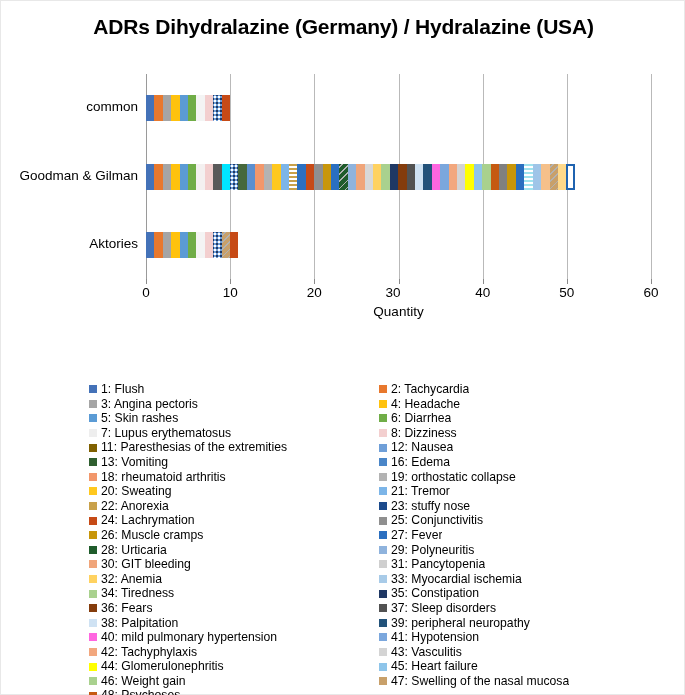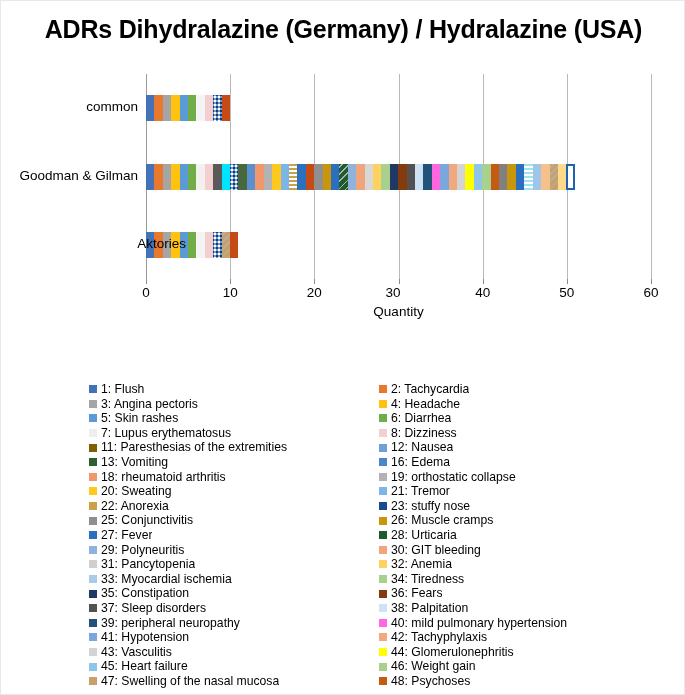--- a/index.html
+++ b/index.html
@@ -24,21 +24,21 @@
     border: 1px solid #e8e8e8;
   }
 
   
   #chart-title {
     position: absolute;
     top: 14px;
     left: 0;
     width: 685px;
     text-align: center;
-    font-size: 25px;
+    font-size: 21px;
     font-weight: bold;
     letter-spacing: -0.2px;
     color: #000;
   }
 
   
   #plot-area {
     position: absolute;
     left: 145px;
     top: 73px;
@@ -240,21 +240,21 @@
         <div class="seg" style="width: 8.41667px; background: rgb(243, 207, 207);"></div>
         <div class="seg" style="width: 8.41667px; background: radial-gradient(rgb(255, 255, 255) 40%, transparent 41%) 0px 0px / 4px 4px, radial-gradient(rgb(31, 56, 100) 40%, transparent 41%) 2px 2px / 4px 4px rgb(111, 159, 216);"></div>
         <div class="seg" style="width: 8.41667px; background: repeating-linear-gradient(135deg, rgb(200, 160, 106) 0px, rgb(200, 160, 106) 2px, rgba(0, 0, 0, 0.3) 2px, rgba(0, 0, 0, 0.3) 3px, rgb(200, 160, 106) 3px, rgb(200, 160, 106) 5px);"></div>
         <div class="seg" style="width: 8.41667px; background: rgb(198, 74, 22);"></div>
       </div>
     </div>
 
   <div id="cat-labels-layer">
       <div class="cat-label-wrap" style="top: 98.1667px;">common</div>
       <div class="cat-label-wrap" style="top: 166.5px;">Goodman &amp; Gilman</div>
-      <div class="cat-label-wrap" style="top: 234.833px; margin-left: 48px;">Aktories</div>
+      <div class="cat-label-wrap" style="top: 234.833px;">Aktories</div>
     </div>
   <div id="xticks-layer">
       <div class="xtick-mark" style="left: 145px;"></div>
       <div class="xtick-label" style="left: 125px;">0</div>
       <div class="xtick-mark" style="left: 229.167px;"></div>
       <div class="xtick-label" style="left: 209.167px;">10</div>
       <div class="xtick-mark" style="left: 313.333px;"></div>
       <div class="xtick-label" style="left: 293.333px;">20</div>
       <div class="xtick-mark" style="left: 397.5px;"></div>
       <div class="xtick-label" style="left: 372px;">30</div>
@@ -335,20 +335,24 @@
       </div>
       <div class="legend-item">
         <span class="legend-swatch" style="background: rgb(201, 161, 74);"></span>
         <span class="legend-text">22: Anorexia</span>
       </div>
       <div class="legend-item">
         <span class="legend-swatch" style="background: rgb(27, 74, 140);"></span>
         <span class="legend-text">23: stuffy nose</span>
       </div>
       <div class="legend-item">
+        <span class="legend-swatch" style="background: rgb(198, 74, 22);"></span>
+        <span class="legend-text">24: Lachrymation</span>
+      </div>
+      <div class="legend-item">
         <span class="legend-swatch" style="background: rgb(143, 143, 143);"></span>
         <span class="legend-text">25: Conjunctivitis</span>
       </div>
       <div class="legend-item">
         <span class="legend-swatch" style="background: rgb(200, 150, 10);"></span>
         <span class="legend-text">26: Muscle cramps</span>
       </div>
       <div class="legend-item">
         <span class="legend-swatch" style="background: rgb(43, 111, 192);"></span>
         <span class="legend-text">27: Fever</span>

